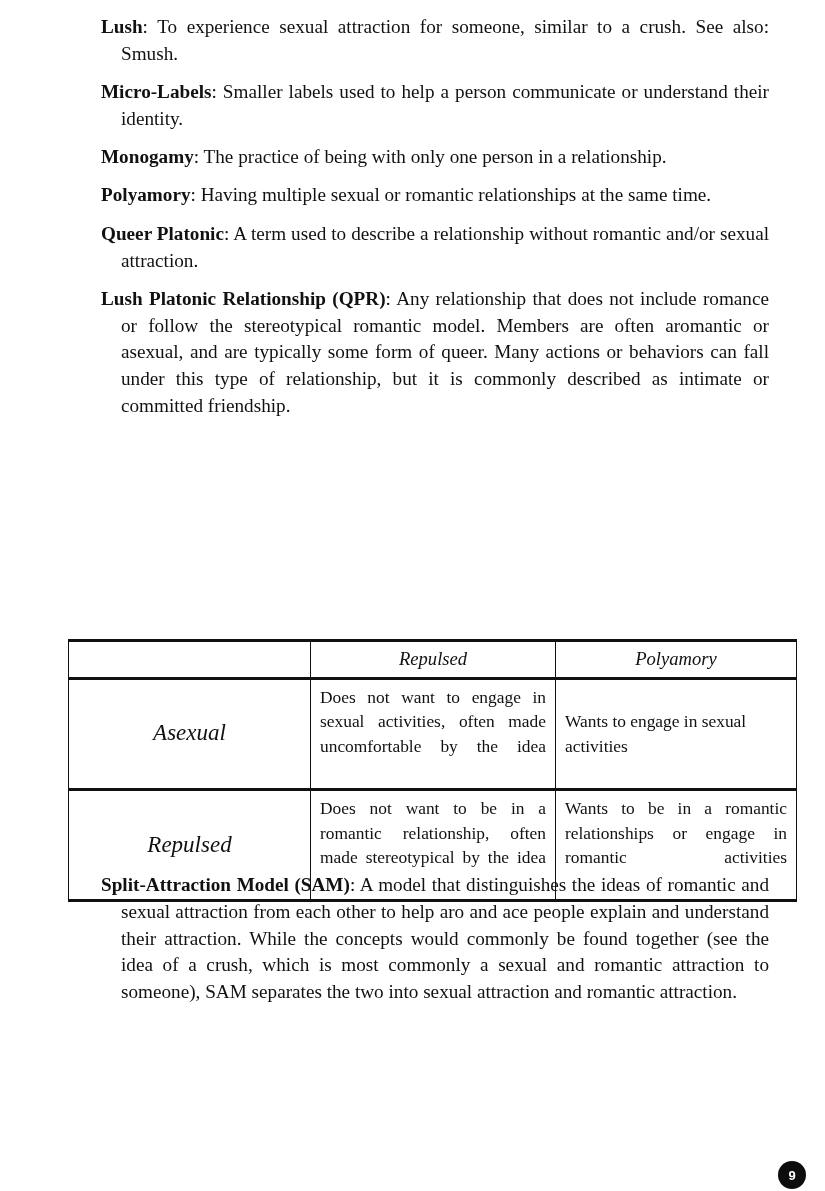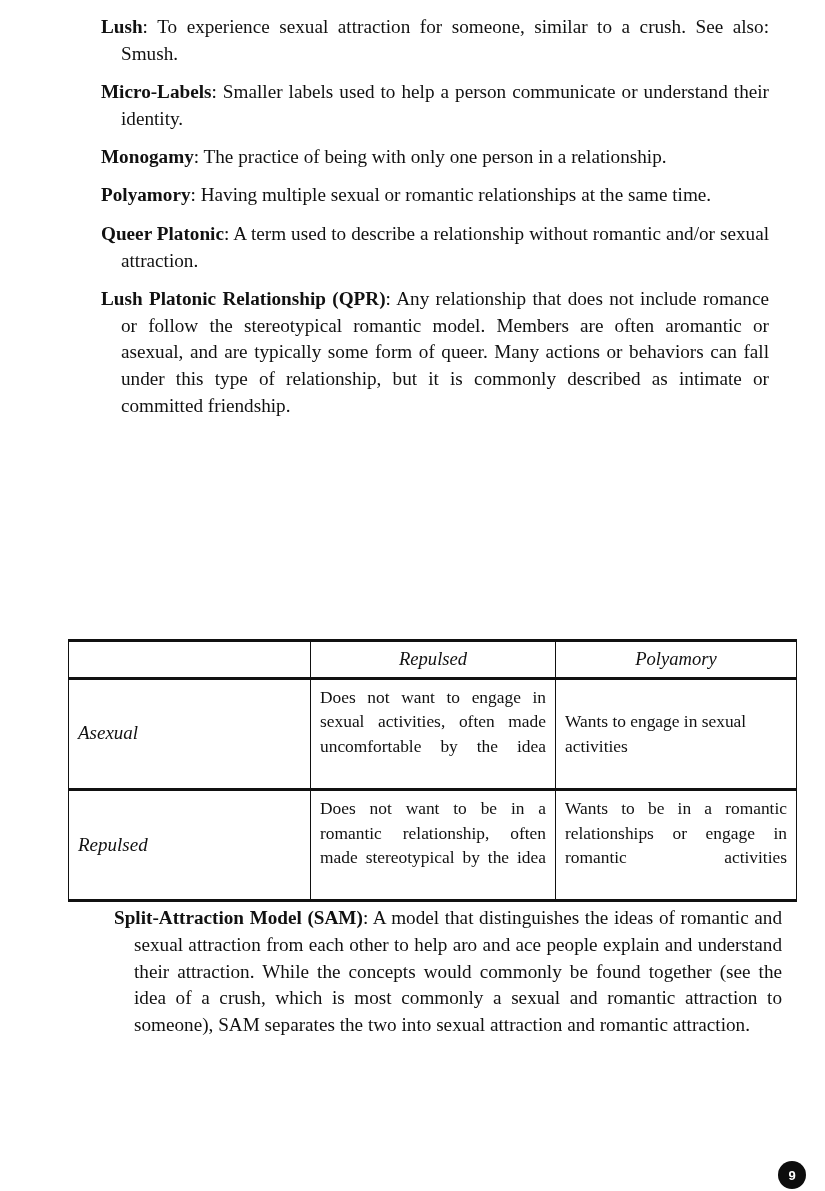--- a/index.html
+++ b/index.html
@@ -75,21 +75,22 @@
 
   .th-label {
     font-style: italic;
     text-align: center;
     font-size: 18.6px;
     padding-top: 3px;
     padding-bottom: 3px;
   }
   .row-label {
     font-style: italic;
-    font-size: 19px;
+    text-align: center;
+    font-size: 23px;
   }
   .cell-just {
     text-align: justify;
     text-justify: inter-word;
     hyphens: auto;
     -webkit-hyphens: auto;
   }
   .cell-just::after {
     content: "";
     display: inline-block;
@@ -172,21 +173,21 @@
         <td class="cell-center">Wants to engage in sexual activities</td>
       </tr>
       <tr>
         <td class="row-label">Repulsed</td>
         <td class="cell-just">Does not want to be in a romantic relationship, often made stereotypical by the idea</td>
         <td class="cell-just">Wants to be in a romantic relationships or engage in romantic activities</td>
       </tr>
     </tbody>
   </table>
 
-  <div class="glossary" style="top: 905px; margin-left: 13px;">
+  <div class="glossary" style="top: 872px;">
     <p class="entry">
       <span class="term">Split-Attraction Model (SAM)</span><span>: A model that distinguishes the ideas of romantic and sexual attraction from each other to help aro and ace people explain and understand their attraction. While the concepts would commonly be found together (see the idea of a crush, which is most commonly a sexual and romantic attraction to someone), SAM separates the two into sexual attraction and romantic attraction.</span>
     </p>
   </div>
 
   <div class="page-number">
     <span>9</span>
   </div>
 
 </div>

